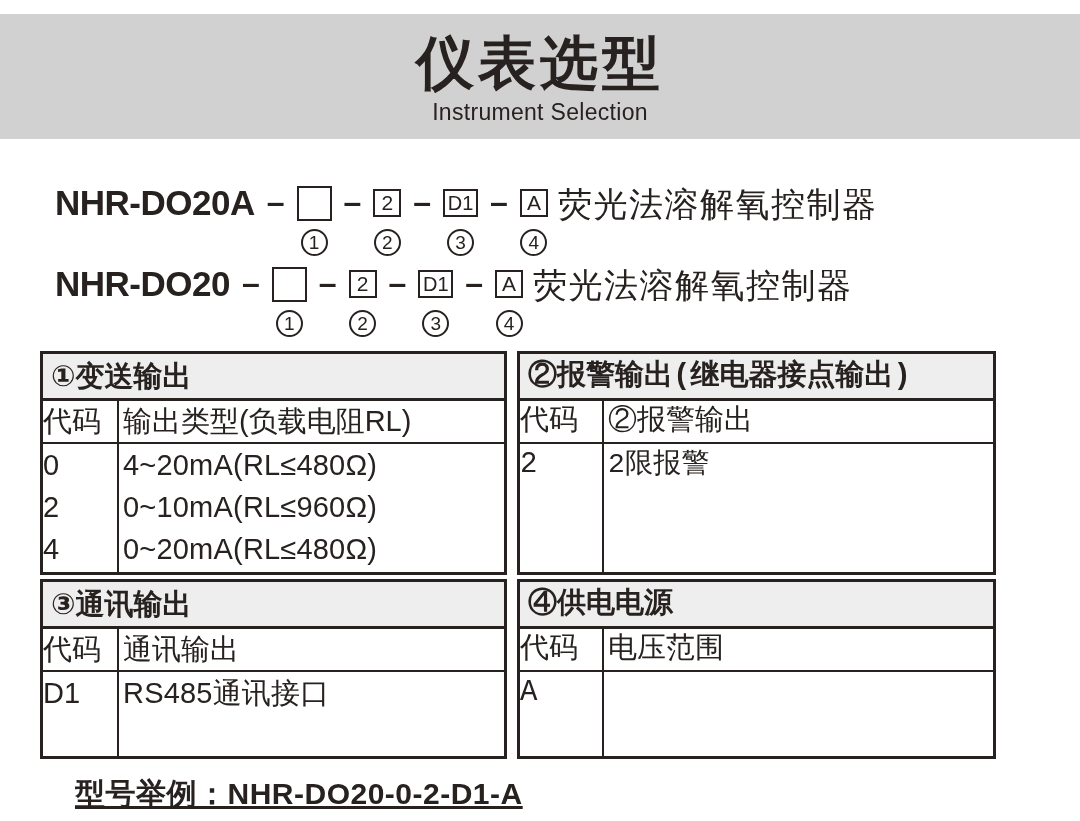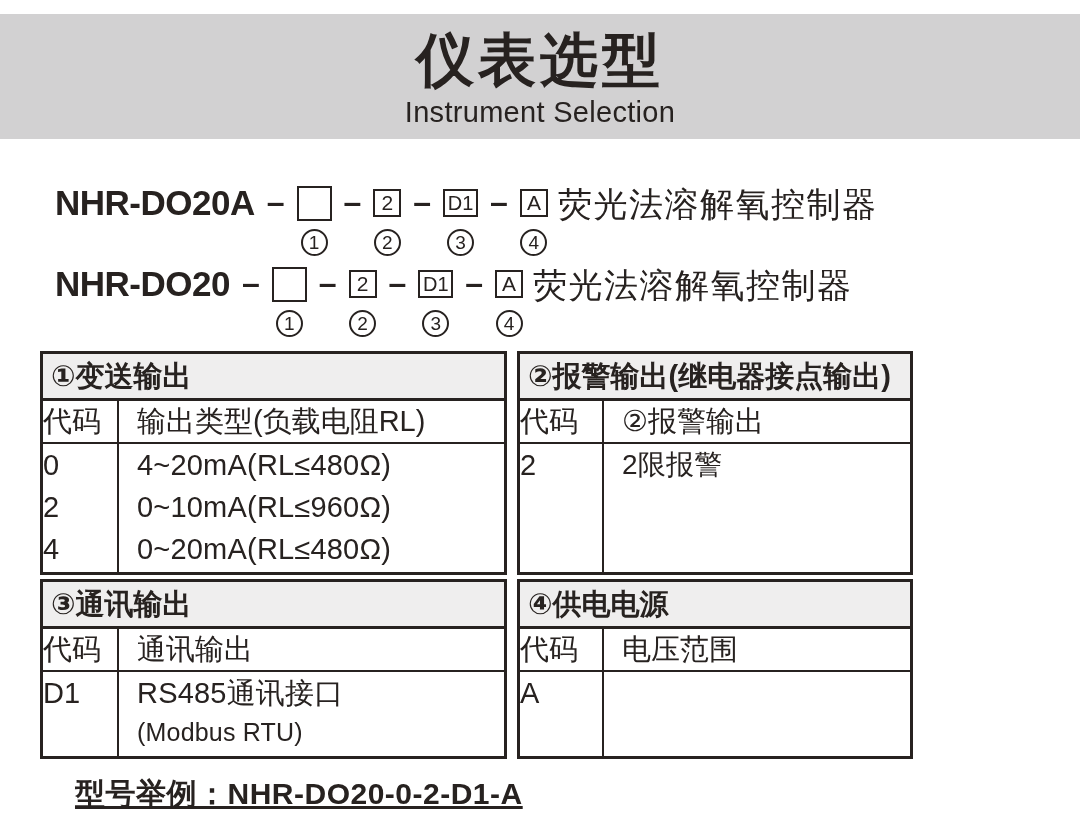--- a/index.html
+++ b/index.html
@@ -18,21 +18,21 @@
     height:125px;
     background:#d2d1d2;
     display:flex; flex-direction:column;
     align-items:center; justify-content:center;
   }
   .banner-cn {
     font-size:58px; font-weight:bold; line-height:1;
     letter-spacing:4px; margin-top:4px;
   }
   .banner-en {
-    font-size:29px; line-height:1; margin-top:9px; letter-spacing:0.3px;
+    font-size:23px; line-height:1; margin-top:9px; letter-spacing:0.3px;
   }
 
   
   .models { margin:44px 0 0 55px; }
   .model-line { display:flex; align-items:flex-start; margin-bottom:8px;text-align:right; }
   .m-name {
     font-size:35px; font-weight:600; line-height:40px;
     letter-spacing:-0.5px; white-space:nowrap;
   }
   .m-dash {
@@ -63,36 +63,36 @@
 
   
   .tables {
     margin:14px 0 0 40px;
     width:981px;
     display:flex; flex-direction:column; gap:4px;
   }
   .trow { display:flex; gap:10px; }
   .sec { border:3px solid #272220; background:#fff; }
   .sec.sl { width:467px; }
-  .sec.sr { width:396px; }
+  .sec.sr { width:479px;font-family:Liberation Mono, monospace; }
   .sec-title {
     background:#efeeee;
     border-bottom:3px solid #272220;
     font-size:29px; font-weight:bold;
     padding:5px 6px 4px 8px; line-height:35px;
     white-space:nowrap; overflow:hidden;
   }
   .subrow { display:flex; border-bottom:2.5px solid #272220; }
   .cc {
     width:76px; flex-shrink:0;
     border-right:2.5px solid #272220;
     text-align:left;
   }
   .sr .cc { width:84px; }
-  .cv { flex:1; padding-left:18px; white-space:nowrap; overflow:hidden; }
+  .cv { flex:1; padding-left:4px; white-space:nowrap; overflow:hidden; }
   .subrow .cc, .subrow .cv { font-size:29px; height:41px; line-height:41px; }
   .datarow { display:flex; }
   .t1 .datarow { height:128px; }
   .t2 .datarow { height:84px; }
   .dline { font-size:29px; line-height:42px; white-space:nowrap; }
   .dline.note { font-size:25px; line-height:36px; letter-spacing:-0.5px; }
   .cv .dline { letter-spacing:0.2px; }
   .sr .cv .dline { font-size:28px; }
 
   
@@ -228,21 +228,20 @@
       <div class="subrow">
         <div class="cc">代码</div>
         <div class="cv">通讯输出</div>
       </div>
       <div class="datarow">
         <div class="cc">
           <div class="dline">D1</div>
         </div>
         <div class="cv">
           <div class="dline">RS485通讯接口</div>
-          <div class="dline note">(Modbus RTU)</div>
         </div>
       </div>
     </div>
 
     <div class="sec sr">
       <div class="sec-title">④供电电源</div>
       <div class="subrow">
         <div class="cc">代码</div>
         <div class="cv">电压范围</div>
       </div>

